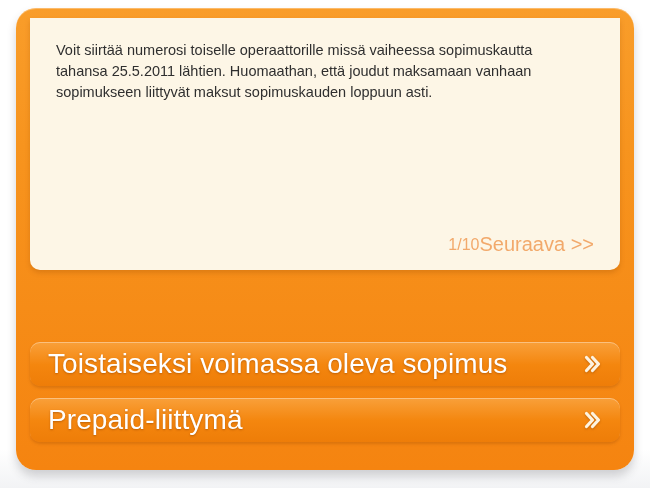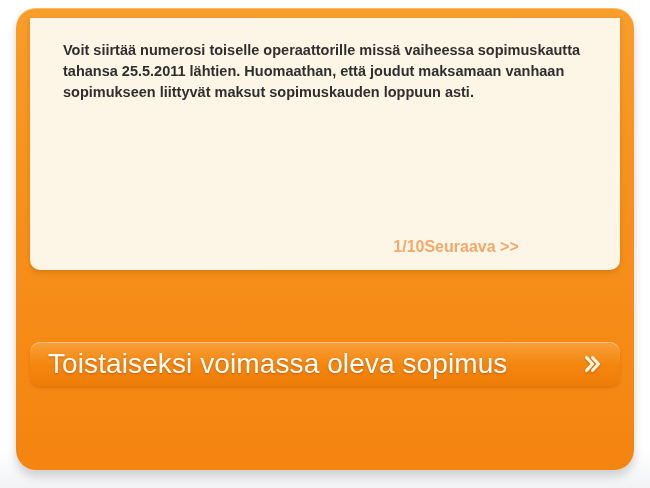--- a/index.html
+++ b/index.html
@@ -95,50 +95,49 @@
 
   
   .section-body {
     position: relative;
     margin-top: -4px;
     height: 252px;
     border-radius: 0 0 10px 10px;
     background: #fdf6e6;
     box-shadow: 0 3px 5px rgba(150, 70, 0, 0.25);
     box-sizing: border-box;
-    padding: 22px 26px 0 33px;
-    font-weight: bold;
+    padding: 22px 26px 0 26px;
   }
 
   .body-text {
     margin: 0;
     color: #2f2f2f;
     font-size: 14.5px;
     line-height: 21px;
     max-width: 528px;
   }
 
   
   .body-footer {
     position: absolute;
     left: 32px;
     right: 26px;
     bottom: 14px;
     display: flex;
     align-items: center;
-    justify-content: center;
+    justify-content: flex-end;
   }
   .pager {
     color: #f2a96b;
     font-size: 16px;
     margin-left: 256px;
   }
   .next-link {
     color: #f2a96b;
-    font-size: 16px;
+    font-size: 20px;
     text-decoration: none;
     cursor: pointer;
     white-space: nowrap;
   }
 
   
   #section-1 { top: 14px; }
   #section-2 { top: 334px; }
   #section-3 { top: 390px; }
 </style>
@@ -165,15 +164,24 @@
     <div class="section" id="section-2">
       <div class="section-header">
         <span class="section-title">Toistaiseksi voimassa oleva sopimus</span>
         <svg class="chevron" viewBox="0 0 26 26">
           <path d="M8.5 6.5 L14.5 13 L8.5 19.5"></path>
           <path d="M14.5 6.5 L20.5 13 L14.5 19.5"></path>
         </svg>
       </div>
     </div>
 
+    <div class="section" id="section-3">
+      <div class="section-header">
+        <span class="section-title">Prepaid-liittymä</span>
+        <svg class="chevron" viewBox="0 0 26 26">
+          <path d="M8.5 6.5 L14.5 13 L8.5 19.5"></path>
+          <path d="M14.5 6.5 L20.5 13 L14.5 19.5"></path>
+        </svg>
+      </div>
+    </div>
 
   </div>
 </div>
 
 </body></html>

